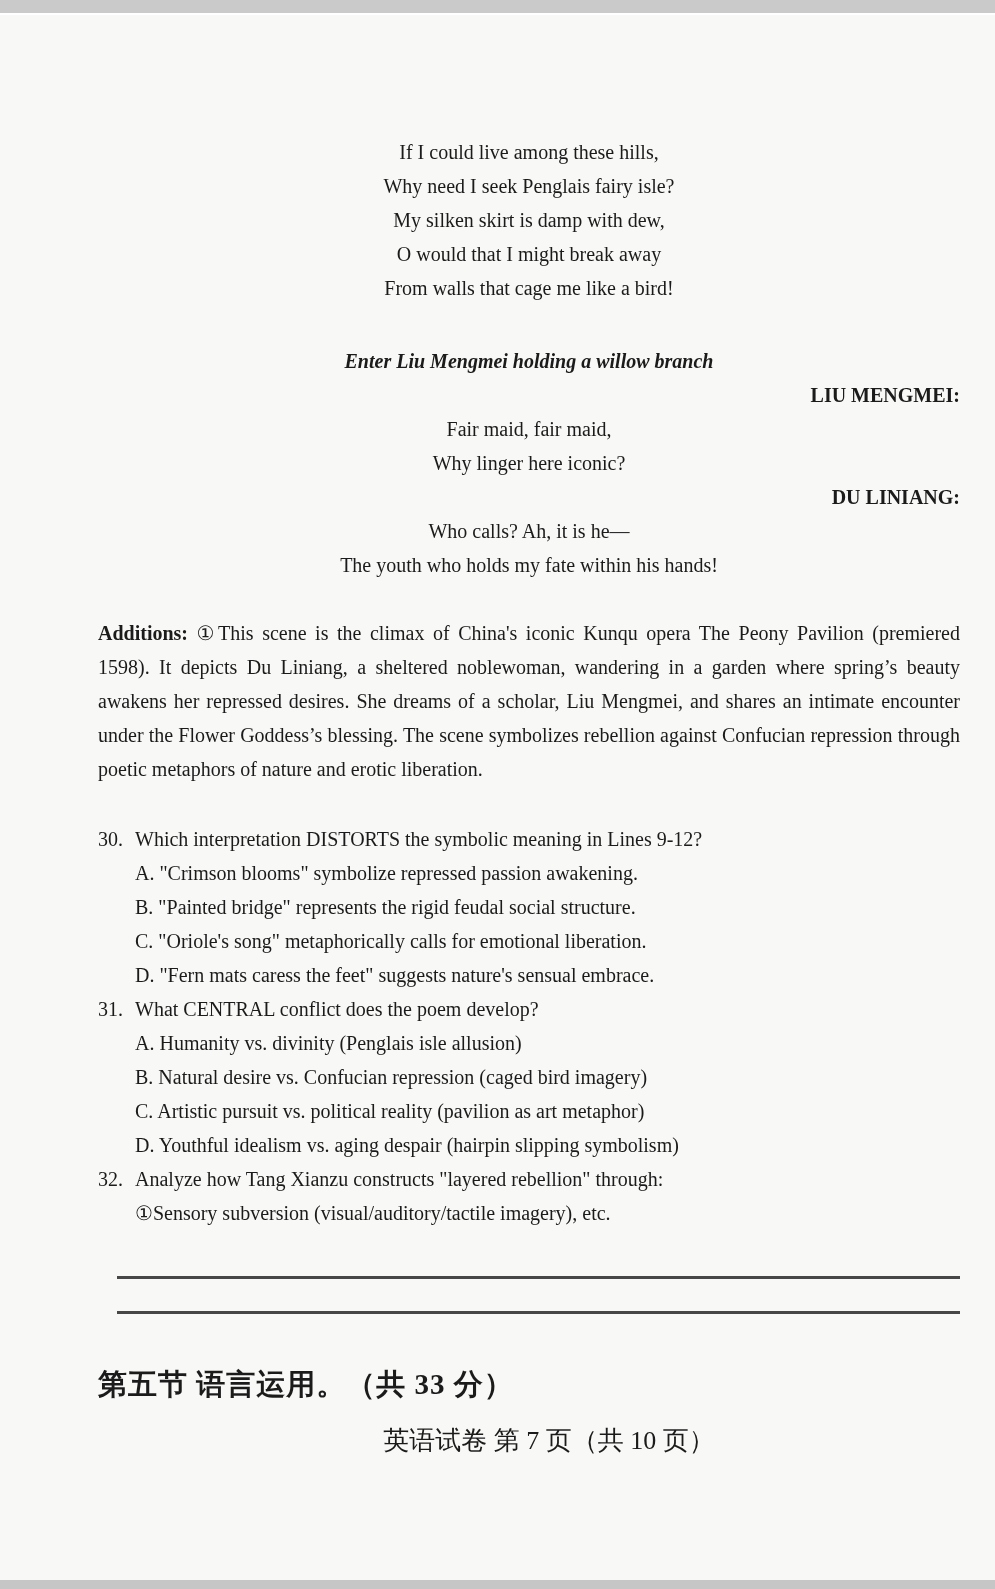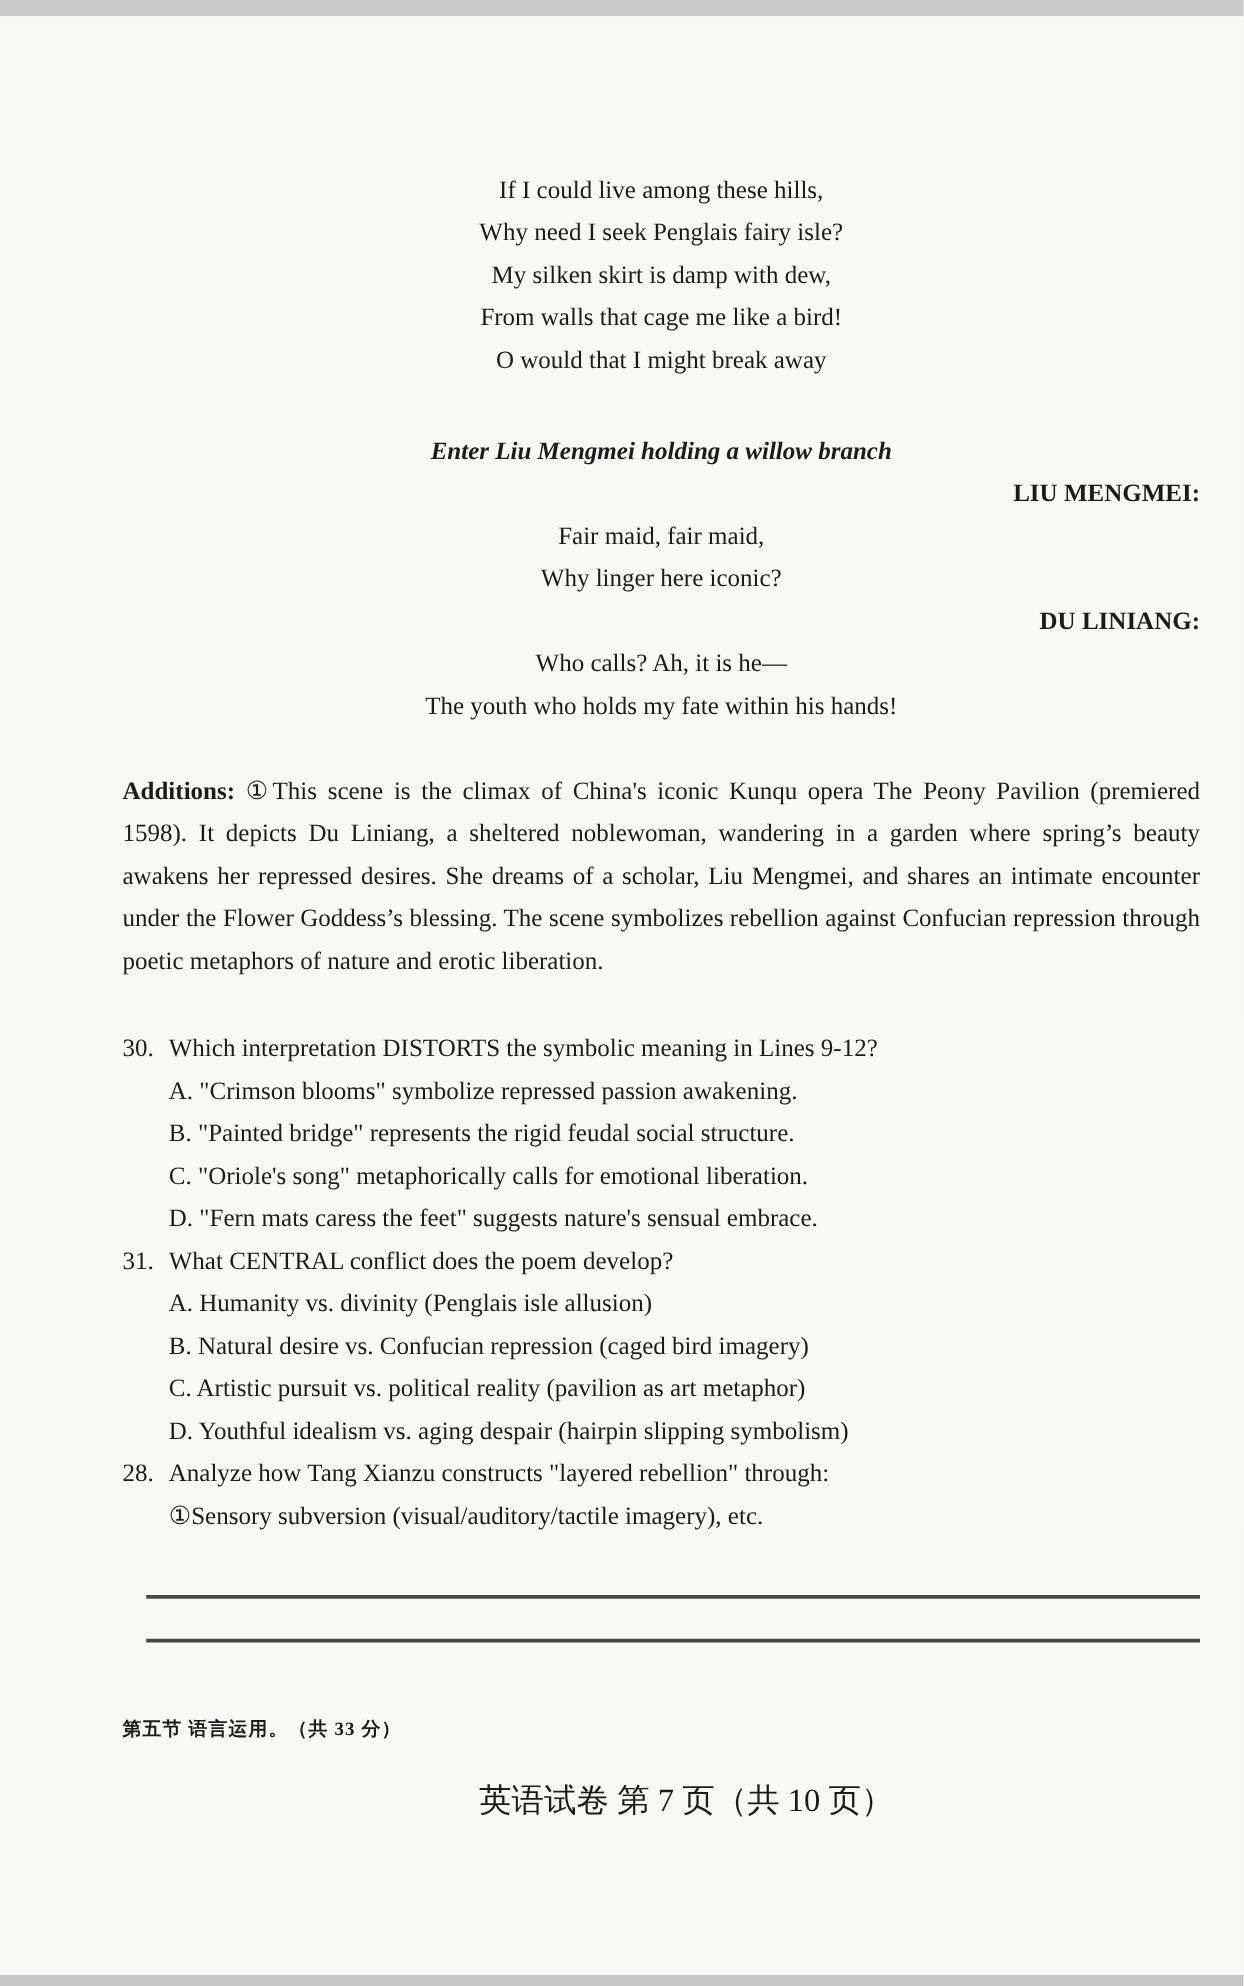--- a/index.html
+++ b/index.html
@@ -55,21 +55,21 @@
   .answer-line {
     height: 32px;
     margin-left: 19px;
     border-bottom: 3px solid #474747;
   }
 
   
   .section-header {
     margin-top: 54px;
     font-weight: bold;
-    font-size: 15px;
+    font-size: 29px;
     line-height: 32px;
     letter-spacing: 1px;
   }
   .page-footer {
     margin-top: 26px;
     text-align: center;
     padding-left: 40px;
     font-size: 26px;
     line-height: 30px;
   }
@@ -79,22 +79,22 @@
 
 <div class="page">
   <div class="band top"></div>
 
   <div class="content">
 
     <div class="poem" id="poem">
         <div class="poem-line">If I could live among these hills,</div>
         <div class="poem-line">Why need I seek Penglais fairy isle?</div>
         <div class="poem-line">My silken skirt is damp with dew,</div>
+        <div class="poem-line">O would that I might break away</div>
         <div class="poem-line">From walls that cage me like a bird!</div>
-        <div class="poem-line">O would that I might break away</div>
       </div>
 
     <div class="drama">
       <div class="stage-direction">Enter Liu Mengmei holding a willow branch</div>
       <div id="drama-lines">
           <div class="speaker">LIU MENGMEI:</div>
           <div class="dialogue">Fair maid, fair maid,</div>
           <div class="dialogue">Why linger here iconic?</div>
           <div class="speaker">DU LINIANG:</div>
           <div class="dialogue">Who calls? Ah, it is he—</div>
@@ -120,21 +120,21 @@
             <span class="q-num">31.</span>
             <span class="q-text">What CENTRAL conflict does the poem develop?</span>
           </div>
           <div class="q-option">A. Humanity vs. divinity (Penglais isle allusion)</div>
           <div class="q-option">B. Natural desire vs. Confucian repression (caged bird imagery)</div>
           <div class="q-option">C. Artistic pursuit vs. political reality (pavilion as art metaphor)</div>
           <div class="q-option">D. Youthful idealism vs. aging despair (hairpin slipping symbolism)</div>
         </div>
         <div class="question">
           <div class="q-head">
-            <span class="q-num">28.</span>
+            <span class="q-num">32.</span>
             <span class="q-text">Analyze how Tang Xianzu constructs "layered rebellion" through:</span>
           </div>
           <div class="q-option">①Sensory subversion (visual/auditory/tactile imagery), etc.</div>
         </div>
       </div>
 
     <div class="answer-lines" id="answer-lines">
         <div class="answer-line"></div>
         <div class="answer-line"></div>
       </div>

